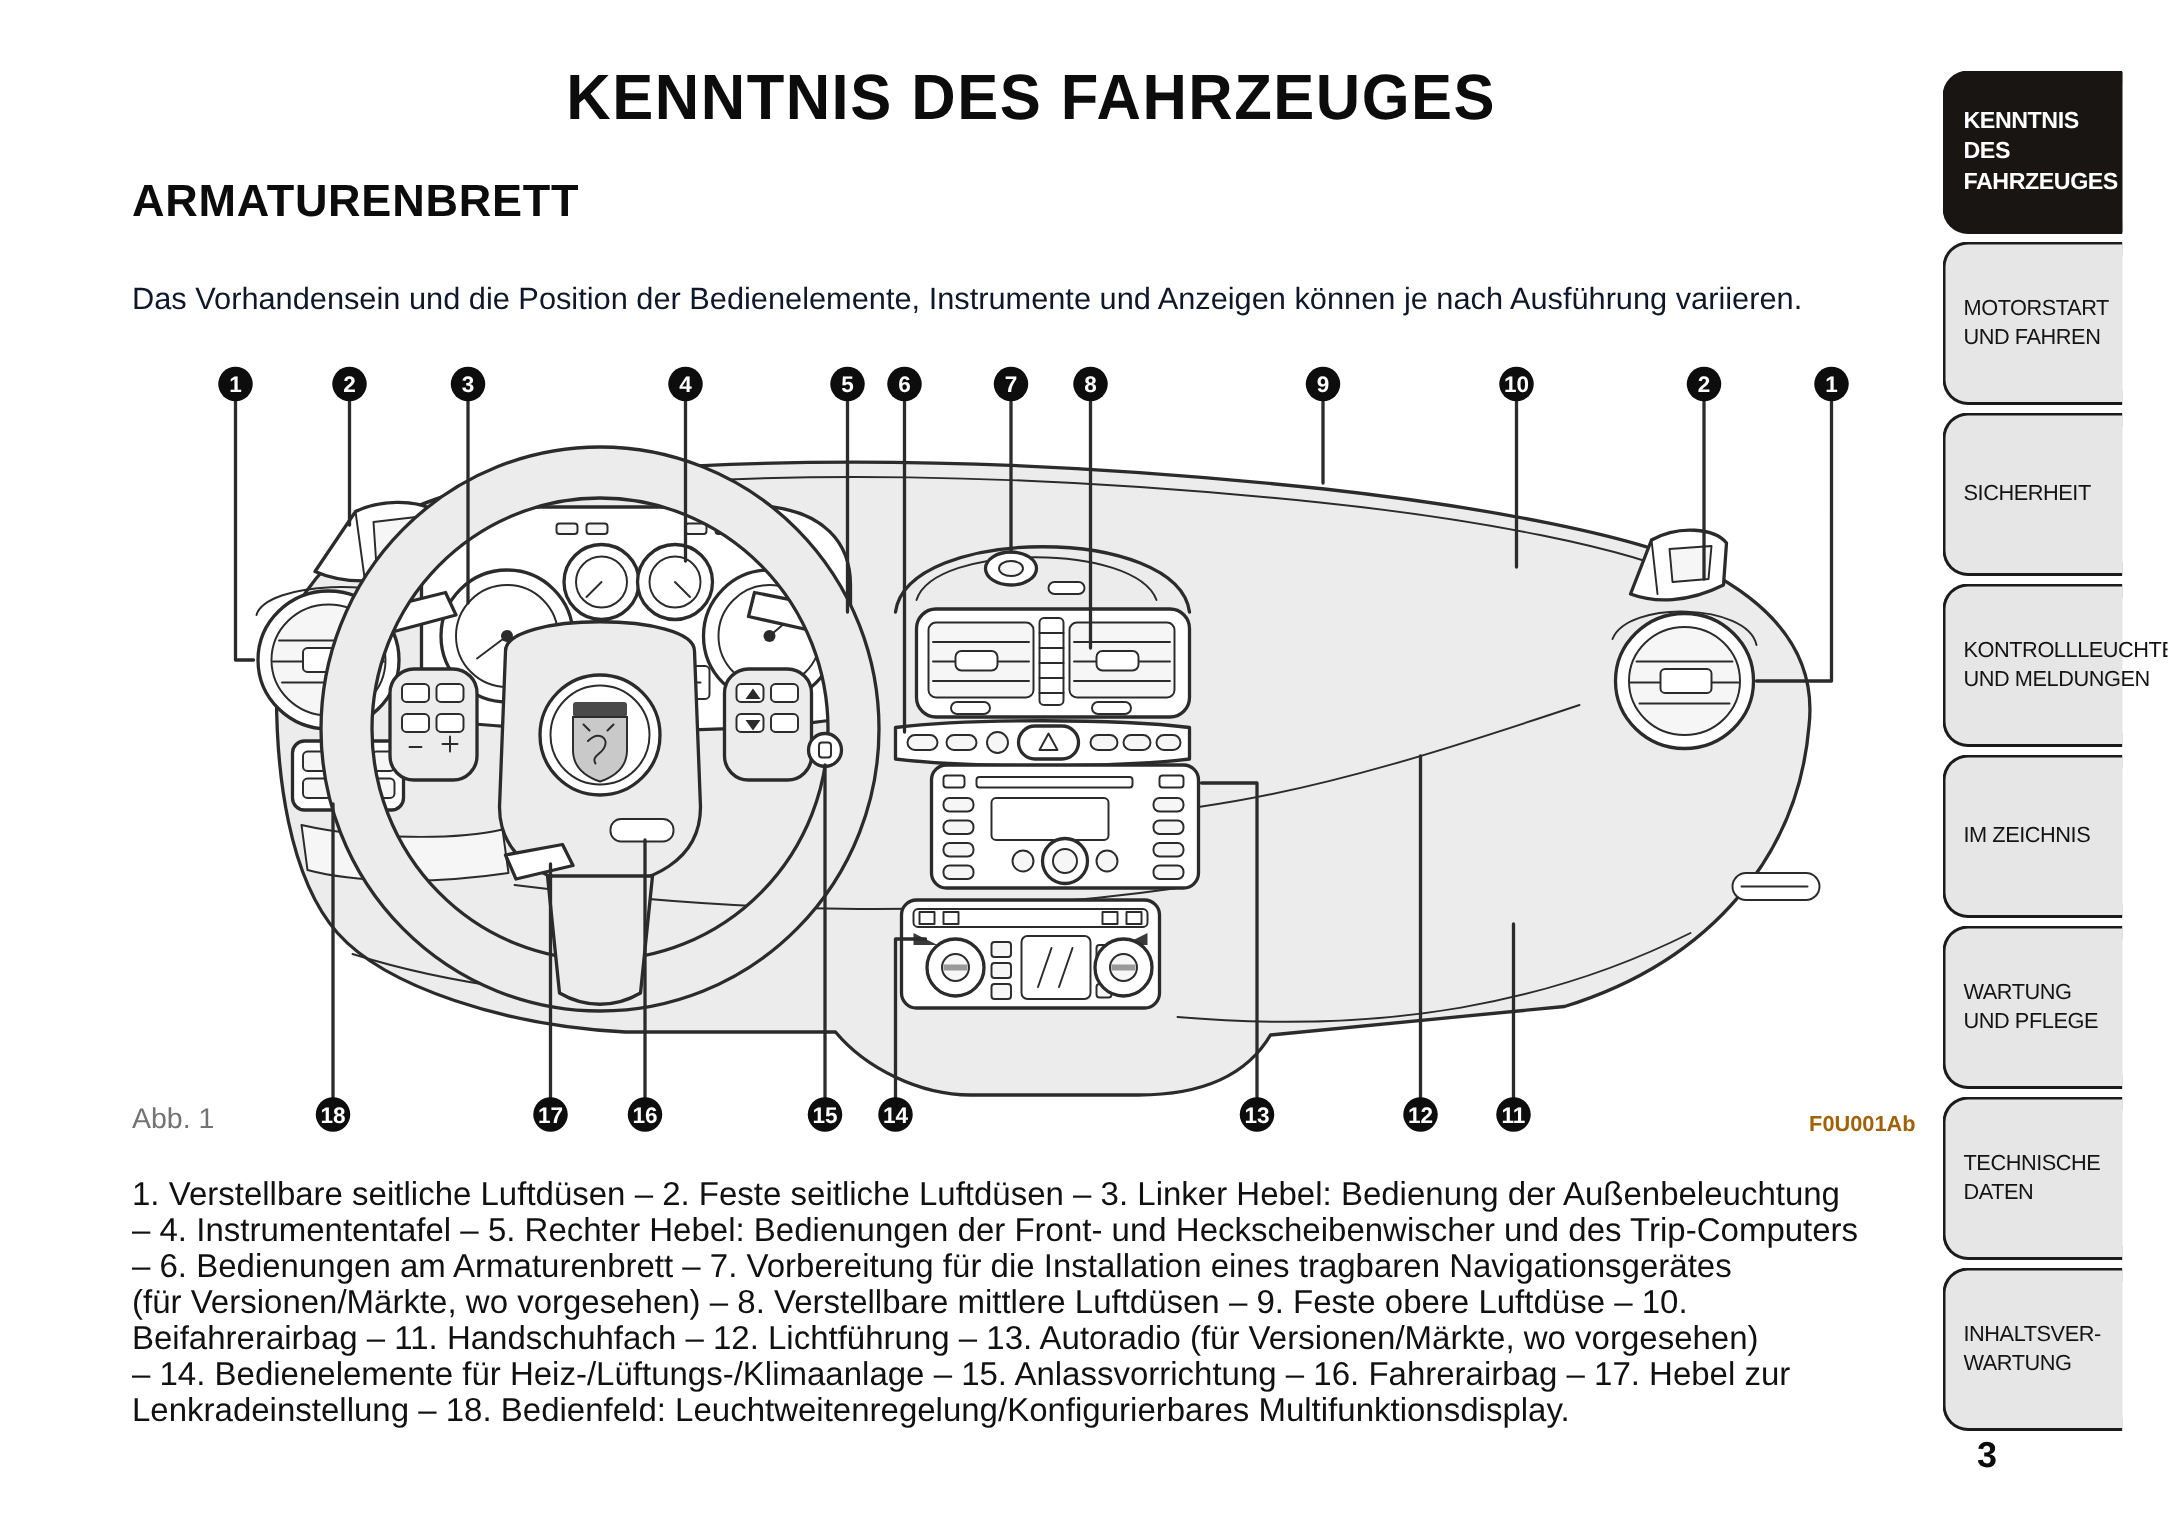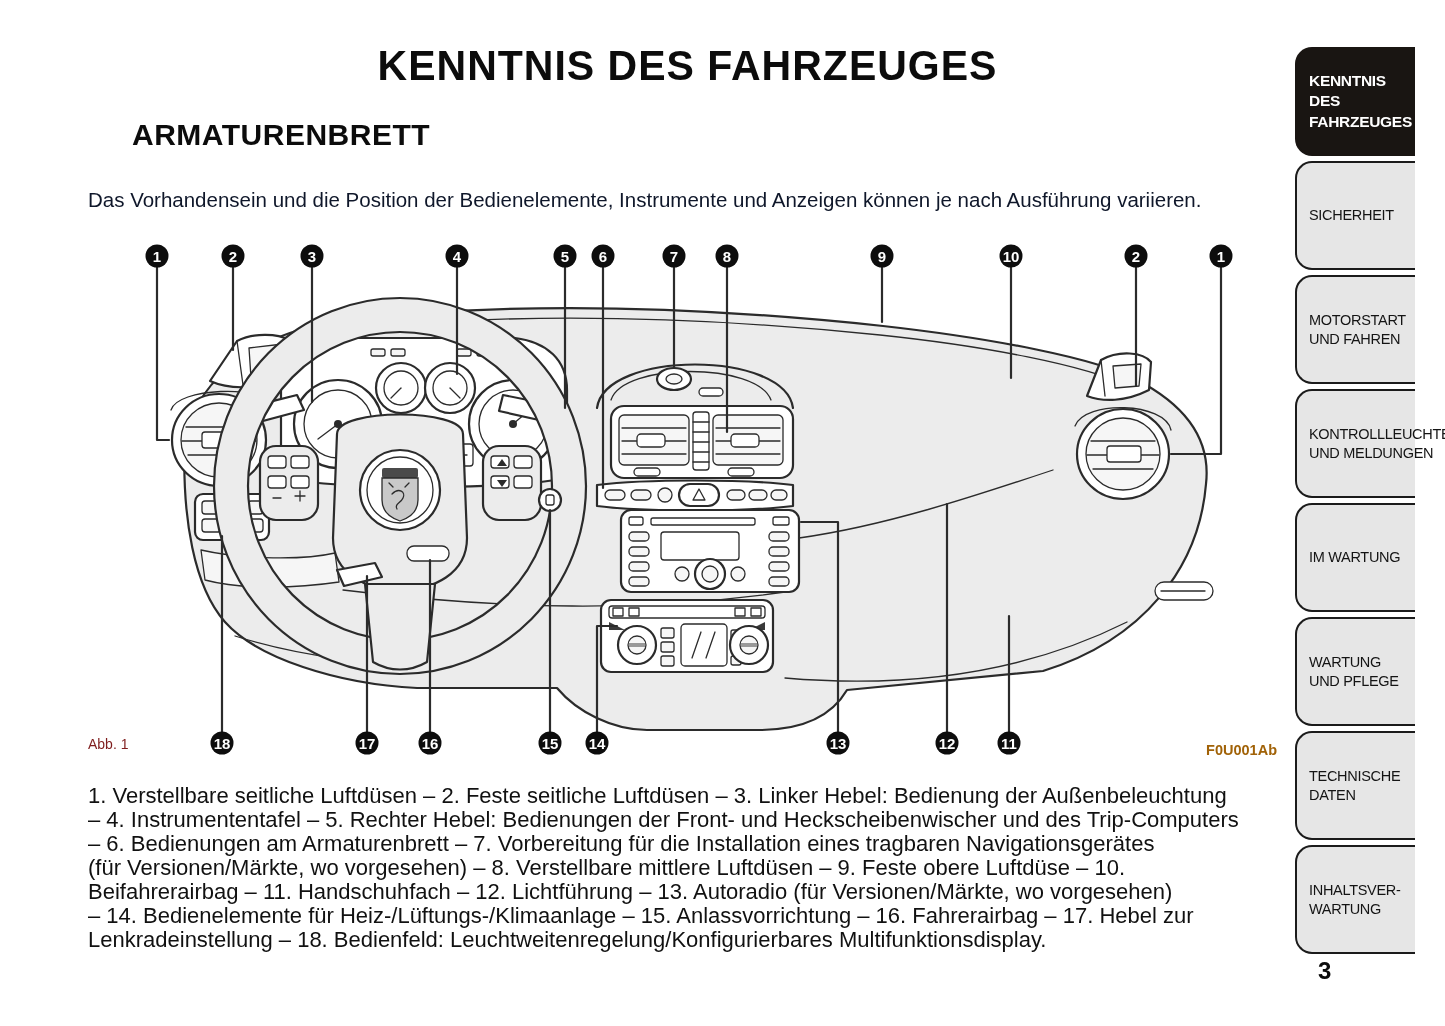--- a/index.html
+++ b/index.html
@@ -8,29 +8,29 @@
     background:#ffffff;color:#161616;
     font-family:"Liberation Sans", sans-serif;
   }
   .page-title{
     position:absolute;left:85px;top:42px;width:1205px;
     text-align:center;font-size:41px;font-weight:900;letter-spacing:1px;
     color:#0c0c0c;transform:scaleY(1.04);
   }
   .section-heading{
     position:absolute;left:88px;top:118px;
-    font-size:30px;font-weight:900;letter-spacing:.5px;color:#0c0c0c;margin-left:44px;
+    font-size:30px;font-weight:900;letter-spacing:.5px;color:#0c0c0c;
   }
   .intro-text{
     position:absolute;left:88px;top:186px;width:1210px;
     font-size:20.5px;line-height:27px;color:#0f172a;
   }
   .figure-wrap{position:absolute;left:85px;top:238px;width:1205px;height:528px;}
   .figure-label{
-    position:absolute;left:88px;top:736px;font-size:14px;color:#7f1d1d;
+    position:absolute;left:88px;top:736px;font-size:19px;color:#737373;
   }
   .figure-code{
     position:absolute;left:1145px;top:742px;width:132px;text-align:right;
     font-size:14.5px;font-weight:bold;color:#a16207;
   }
   .legend-text{
     position:absolute;left:88px;top:784px;width:1215px;
     font-size:22px;line-height:24px;color:#111;
     white-space:pre-line;
   }
@@ -382,26 +382,26 @@
 – 4. Instrumententafel – 5. Rechter Hebel: Bedienungen der Front- und Heckscheibenwischer und des Trip-Computers
 – 6. Bedienungen am Armaturenbrett – 7. Vorbereitung für die Installation eines tragbaren Navigationsgerätes
 (für Versionen/Märkte, wo vorgesehen) – 8. Verstellbare mittlere Luftdüsen – 9. Feste obere Luftdüse – 10.
 Beifahrerairbag – 11. Handschuhfach – 12. Lichtführung – 13. Autoradio (für Versionen/Märkte, wo vorgesehen)
 – 14. Bedienelemente für Heiz-/Lüftungs-/Klimaanlage – 15. Anlassvorrichtung – 16. Fahrerairbag – 17. Hebel zur
 Lenkradeinstellung – 18. Bedienfeld: Leuchtweitenregelung/Konfigurierbares Multifunktionsdisplay.</div>
 
 <div class="sidebar">
   <div class="sidebar-tab active">KENNTNIS
 DES FAHRZEUGES</div>
-  <div class="sidebar-tab">SICHERHEIT</div>
   <div class="sidebar-tab">MOTORSTART
 UND FAHREN</div>
+  <div class="sidebar-tab">SICHERHEIT</div>
   <div class="sidebar-tab">KONTROLLLEUCHTEN
 UND MELDUNGEN</div>
-  <div class="sidebar-tab">IM WARTUNG</div>
+  <div class="sidebar-tab">IM ZEICHNIS</div>
   <div class="sidebar-tab">WARTUNG
 UND PFLEGE</div>
   <div class="sidebar-tab">TECHNISCHE
 DATEN</div>
   <div class="sidebar-tab">INHALTSVER-
 WARTUNG</div>
 </div>
 
 <div class="page-number">3</div>
 

